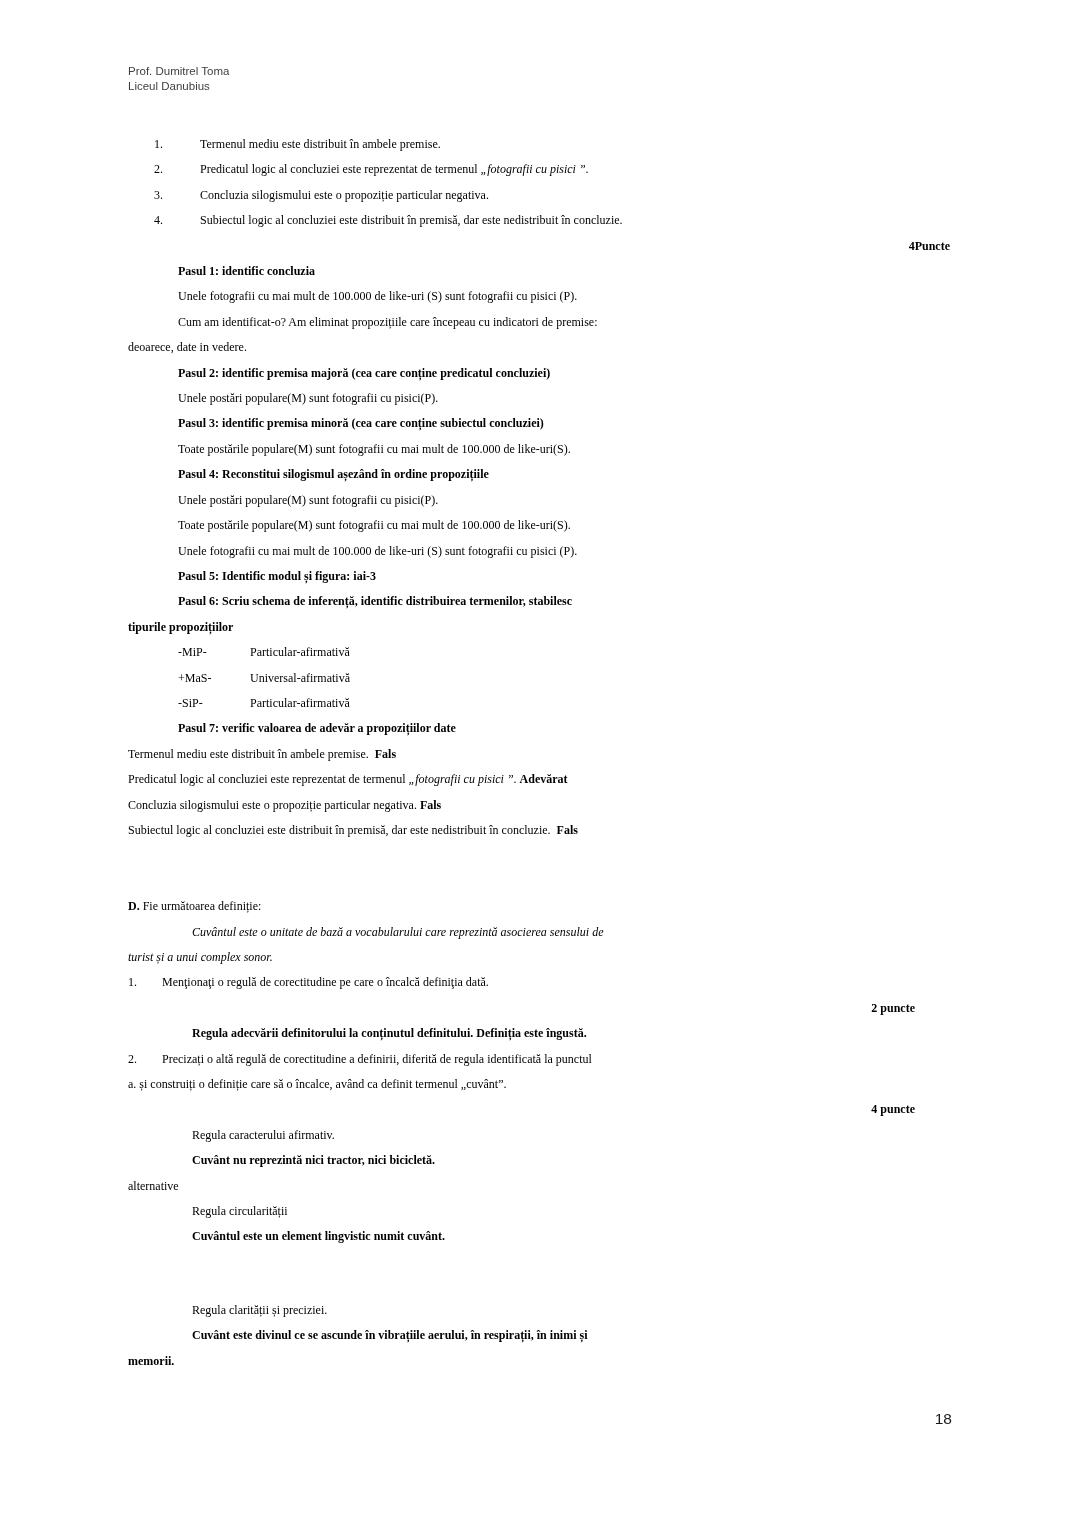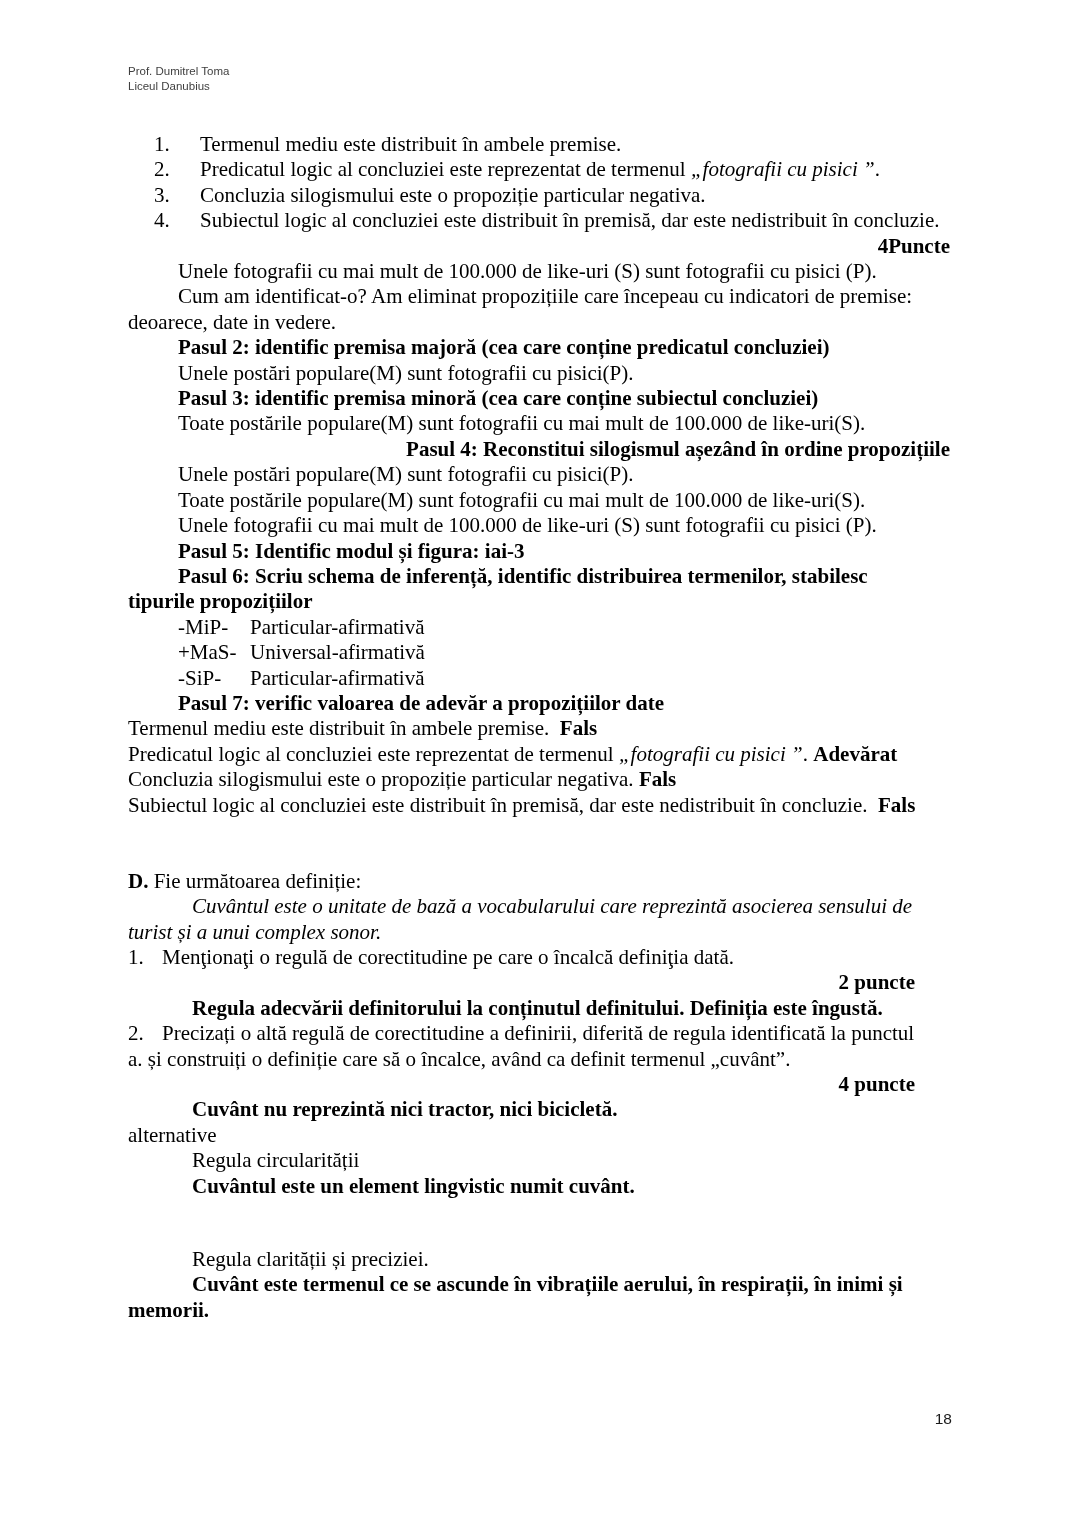--- a/index.html
+++ b/index.html
@@ -18,21 +18,21 @@
   }
   .header {
     position: absolute; left: 128px; top: 64px;
     font-family: "Liberation Sans", sans-serif;
     font-size: 11.5px; line-height: 14.5px;
     color: #3f3f3f;
   }
   .content {
     position: absolute; left: 128px; top: 132px;
     width: 822px;
-    font-size: 21px; line-height: 25.4px;
+    font-size: 12px; line-height: 25.4px;
     color: #000000;
     font-family: Liberation Serif, serif;
   }
   .line {
     white-space: pre-wrap;
     min-height: 25.4px;
   }
   .line.right { text-align: right; }
   .seg-label { display: inline-block; }
   .pagenum {
@@ -50,28 +50,29 @@
     <div>Prof. Dumitrel Toma</div>
     <div>Liceul Danubius</div>
   </div>
 
   <div class="content" id="doc-body">
       <div class="line" style="padding-left: 26px;"><span class="seg-label" style="min-width: 46px;">1.</span><span>Termenul mediu este distribuit în ambele premise.</span></div>
       <div class="line" style="padding-left: 26px;"><span class="seg-label" style="min-width: 46px;">2.</span><span>Predicatul logic al concluziei este reprezentat de termenul </span><span style="font-style: italic;">„fotografii cu pisici ”</span><span>.</span></div>
       <div class="line" style="padding-left: 26px;"><span class="seg-label" style="min-width: 46px;">3.</span><span>Concluzia silogismului este o propoziție particular negativa.</span></div>
       <div class="line" style="padding-left: 26px;"><span class="seg-label" style="min-width: 46px;">4.</span><span>Subiectul logic al concluziei este distribuit în premisă, dar este nedistribuit în concluzie.</span></div>
       <div class="line right"><span class="seg-label" style="min-width: 40px; font-weight: bold;">4</span><span style="font-weight: bold;">Puncte</span></div>
+      <div class="line" style="padding-left: 50px;"><span style="font-weight: bold;">Pasul 1: identific concluzia</span></div>
       <div class="line" style="padding-left: 50px;"><span>Unele fotografii cu mai mult de 100.000 de like-uri (S) sunt fotografii cu pisici (P).</span></div>
       <div class="line" style="padding-left: 50px;"><span>Cum am identificat-o? Am eliminat propozițiile care începeau cu indicatori de premise:</span></div>
       <div class="line"><span>deoarece, date in vedere.</span></div>
       <div class="line" style="padding-left: 50px;"><span style="font-weight: bold;">Pasul 2: identific premisa majoră (cea care conține predicatul concluziei)</span></div>
       <div class="line" style="padding-left: 50px;"><span>Unele postări populare(M) sunt fotografii cu pisici(P).</span></div>
       <div class="line" style="padding-left: 50px;"><span style="font-weight: bold; margin-top: 20px;">Pasul 3: identific premisa minoră (cea care conține subiectul concluziei)</span></div>
       <div class="line" style="padding-left: 50px;"><span>Toate postările populare(M) sunt fotografii cu mai mult de 100.000 de like-uri(S).</span></div>
-      <div class="line" style="padding-left: 50px; text-align: right;"><span style="font-weight: bold;">Pasul 4: Reconstitui silogismul așezând în ordine propozițiile</span></div>
+      <div class="line" style="padding-left: 50px;"><span style="font-weight: bold;">Pasul 4: Reconstitui silogismul așezând în ordine propozițiile</span></div>
       <div class="line" style="padding-left: 50px;"><span>Unele postări populare(M) sunt fotografii cu pisici(P).</span></div>
       <div class="line" style="padding-left: 50px;"><span>Toate postările populare(M) sunt fotografii cu mai mult de 100.000 de like-uri(S).</span></div>
       <div class="line" style="padding-left: 50px;"><span>Unele fotografii cu mai mult de 100.000 de like-uri (S) sunt fotografii cu pisici (P).</span></div>
       <div class="line" style="padding-left: 50px;"><span style="font-weight: bold;">Pasul 5: Identific modul și figura: iai-3</span></div>
       <div class="line" style="padding-left: 50px;"><span style="font-weight: bold;">Pasul 6: Scriu schema de inferență, identific distribuirea termenilor, stabilesc</span></div>
       <div class="line"><span style="font-weight: bold;">tipurile propozițiilor</span></div>
       <div class="line" style="padding-left: 50px;"><span class="seg-label" style="min-width: 72px;">-MiP-</span><span>Particular-afirmativă</span></div>
       <div class="line" style="padding-left: 50px;"><span class="seg-label" style="min-width: 72px;">+MaS-</span><span>Universal-afirmativă</span></div>
       <div class="line" style="padding-left: 50px;"><span class="seg-label" style="min-width: 72px;">-SiP-</span><span>Particular-afirmativă</span></div>
       <div class="line" style="padding-left: 50px;"><span style="font-weight: bold;">Pasul 7: verific valoarea de adevăr a propozițiilor date</span></div>
@@ -83,24 +84,25 @@
       <div class="line">&nbsp;</div>
       <div class="line"><span style="font-weight: bold;">D.</span><span> Fie următoarea definiție:</span></div>
       <div class="line" style="padding-left: 64px;"><span style="font-style: italic;">Cuvântul este o unitate de bază a vocabularului care reprezintă asocierea sensului de</span></div>
       <div class="line"><span style="font-style: italic;">turist și a unui complex sonor.</span></div>
       <div class="line"><span class="seg-label" style="min-width: 34px;">1.</span><span>Menţionaţi o regulă de corectitudine pe care o încalcă definiţia dată.</span></div>
       <div class="line right" style="padding-right: 35px;"><span style="font-weight: bold;">2 puncte</span></div>
       <div class="line" style="padding-left: 64px;"><span style="font-weight: bold;">Regula adecvării definitorului la conținutul definitului. Definiția este îngustă.</span></div>
       <div class="line"><span class="seg-label" style="min-width: 34px;">2.</span><span>Precizați o altă regulă de corectitudine a definirii, diferită de regula identificată la punctul</span></div>
       <div class="line"><span>a. și construiți o definiție care să o încalce, având ca definit termenul „cuvânt”.</span></div>
       <div class="line right" style="padding-right: 35px;"><span style="font-weight: bold;">4 puncte</span></div>
+      <div class="line" style="padding-left: 64px;"><span>Regula caracterului afirmativ.</span></div>
       <div class="line" style="padding-left: 64px;"><span style="font-weight: bold;">Cuvânt nu reprezintă nici tractor, nici bicicletă.</span></div>
       <div class="line"><span>alternative</span></div>
       <div class="line" style="padding-left: 64px;"><span>Regula circularității</span></div>
       <div class="line" style="padding-left: 64px;"><span style="font-weight: bold;">Cuvântul este un element lingvistic numit cuvânt.</span></div>
       <div class="line" style="padding-left: 64px; margin-top: 48px;"><span>Regula clarității și preciziei.</span></div>
-      <div class="line" style="padding-left: 64px;"><span style="font-weight: bold;">Cuvânt este termenul ce se ascunde în vibrațiile aerului, în respirații, în inimi și</span></div>
+      <div class="line" style="padding-left: 64px;"><span style="font-weight: bold;">Cuvânt este divinul ce se ascunde în vibrațiile aerului, în respirații, în inimi și</span></div>
       <div class="line"><span style="font-weight: bold;">memorii.</span></div>
     </div>
 
   <div class="pagenum">18</div>
 
 </div>
 
 </body></html>

